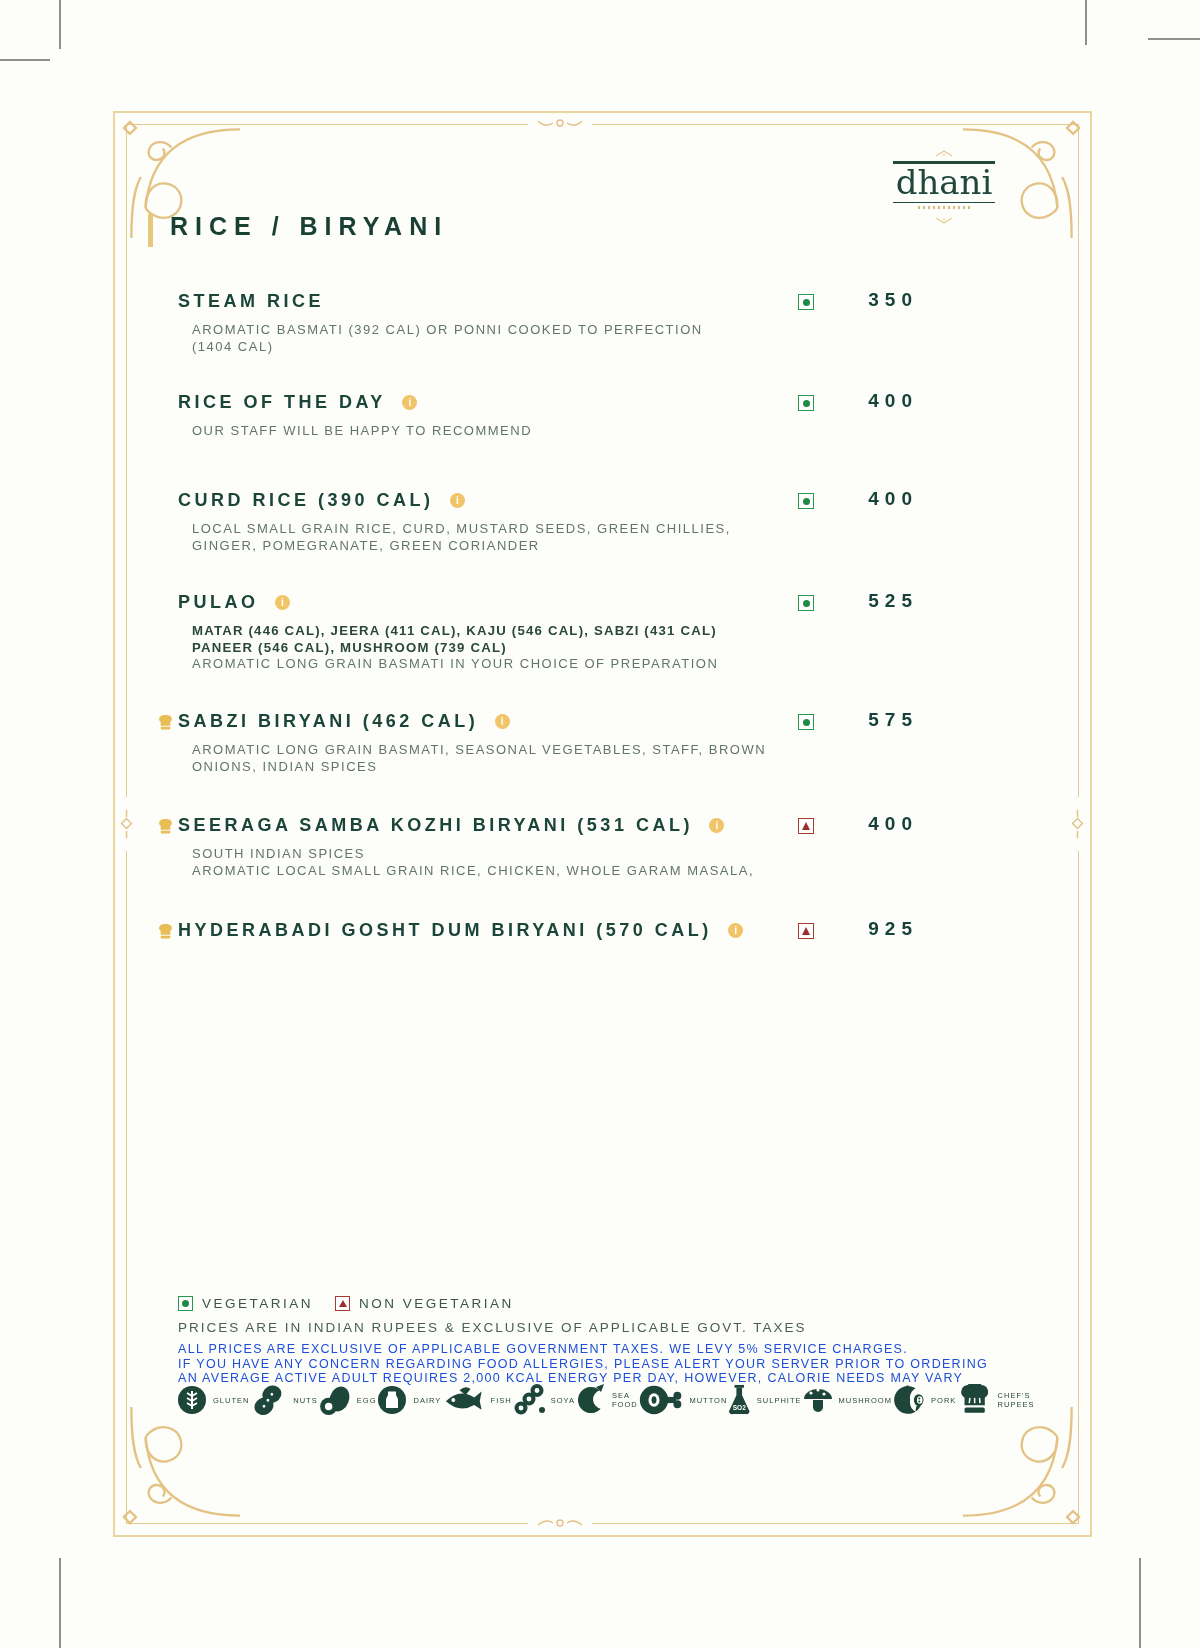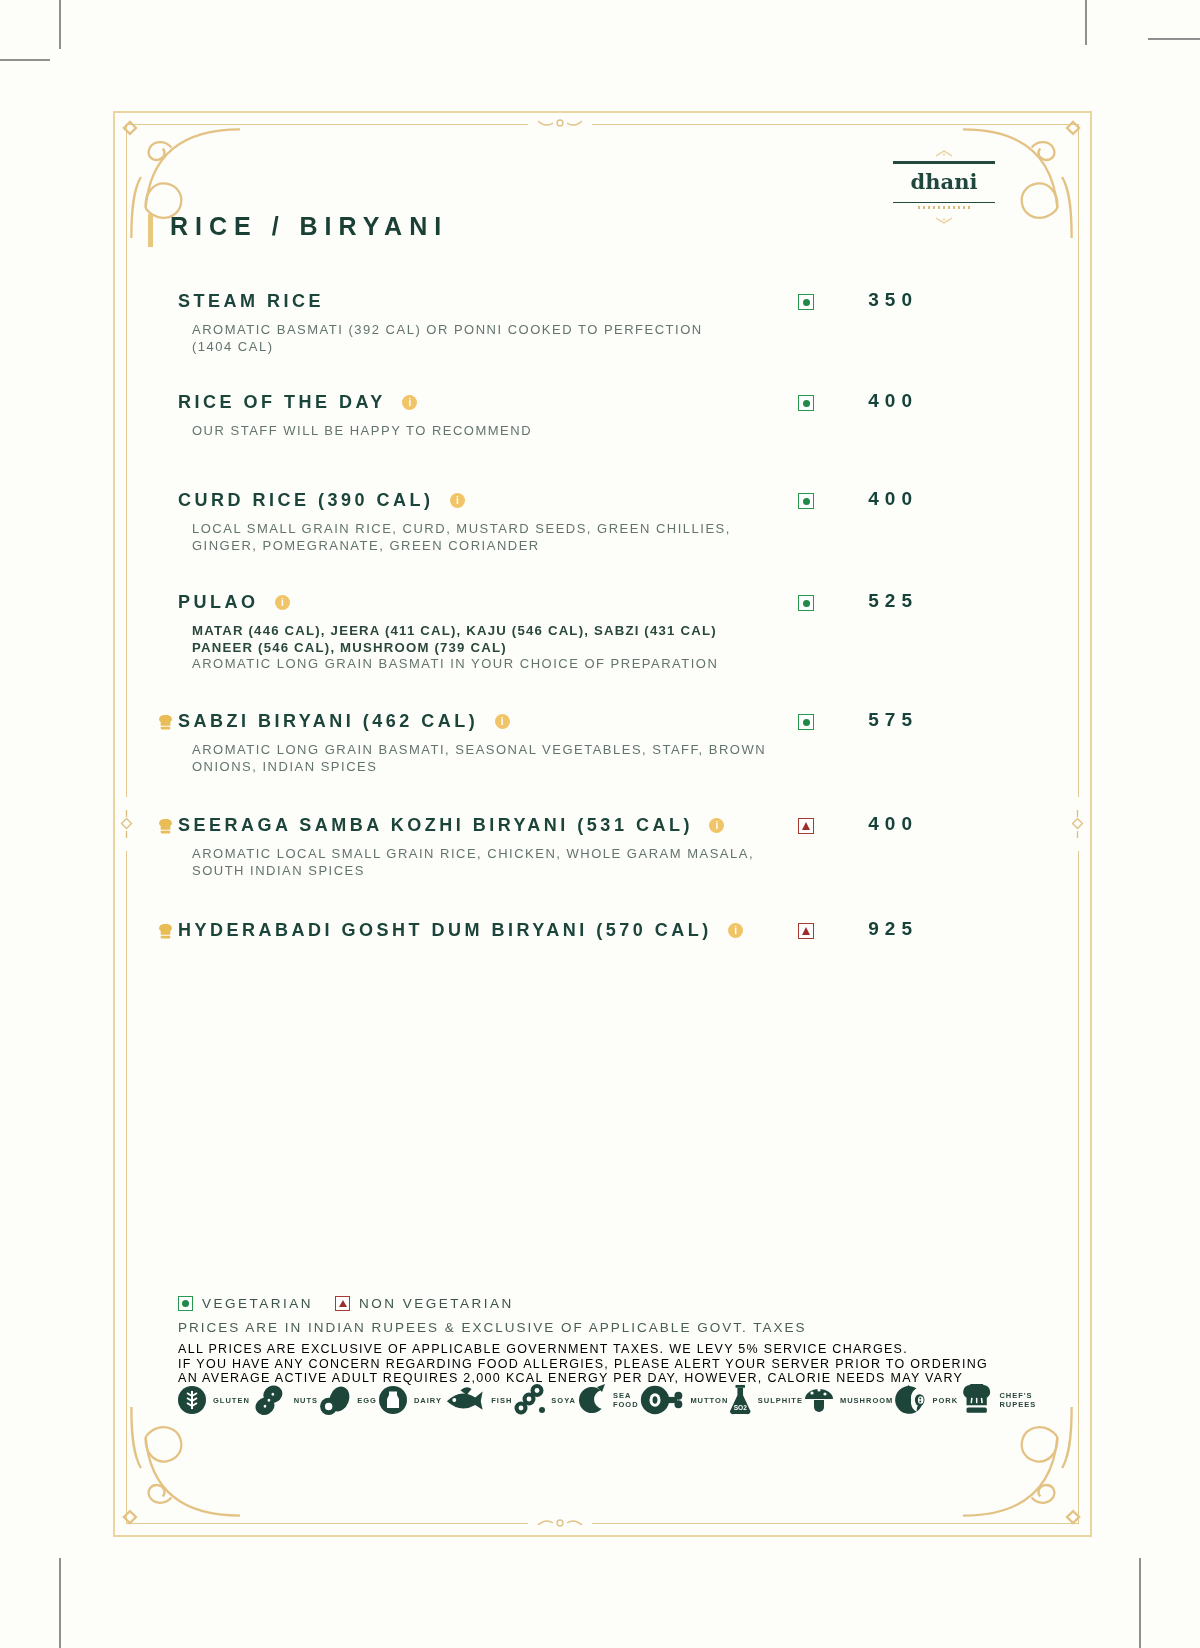--- a/index.html
+++ b/index.html
@@ -12,21 +12,21 @@
     border:2px solid #ecd49e;}
   .border-inner{position:absolute;left:126px;top:124px;width:951px;height:1398px;
     border:1px solid #e3ca92;}
   .patch{position:absolute;background:#fdfdfa;}
   .orn{position:absolute;}
   .corner{position:absolute;width:124px;height:124px;}
   .corner svg{width:100%;height:100%;}
   
   .logo{position:absolute;left:893px;top:143px;width:102px;text-align:center;}
   .logo-orn{width:20px;height:8px;margin:0 auto;}
-  .logo-text{font-family:"DejaVu Serif",serif;font-weight:bold;font-size:21px;color:#20473d;
+  .logo-text{font-family:"DejaVu Serif",serif;font-weight:normal;font-size:34px;color:#20473d;
     border-top:3px solid #24493f;border-bottom:1px solid #24493f;padding:0 0 2px 0;line-height:36px;}
   .logo-tagline{width:52px;height:3px;margin:3px auto 2px auto;
     background:repeating-linear-gradient(90deg,#d9ba80 0 2px,transparent 2px 5px);}
   
   .title-bar{position:absolute;left:148px;top:214px;width:5px;height:33px;background:#e8c87f;}
   .page-title{position:absolute;left:170px;top:212px;font-size:25px;font-weight:700;
     letter-spacing:7px;color:#1a4036;}
   
   .item{position:absolute;left:178px;width:734px;}
   .name-row{position:relative;line-height:26px;margin-bottom:7px;white-space:nowrap;}
@@ -50,27 +50,27 @@
   .price{position:absolute;right:0;top:1px;font-size:19px;font-weight:700;letter-spacing:6px;
     color:#16423a;margin-right:-6px;}
   
   .legend{position:absolute;left:178px;top:1296px;display:flex;align-items:flex-start;}
   .lg-badge{width:13px;height:13px;border:1.6px solid;background:#fff;display:flex;
     align-items:center;justify-content:center;margin-right:9px;}
   .lg-label{font-size:13.5px;letter-spacing:2.5px;color:#3c544d;font-weight:500;margin-right:22px;}
   .tax-note{position:absolute;left:178px;top:1320px;font-size:13.5px;letter-spacing:2px;
     color:#4a5e57;font-weight:500;}
   .fine{position:absolute;left:178px;top:1342px;}
-  .fine div{font-size:12.5px;letter-spacing:1.3px;color:#000000;line-height:14.6px;white-space:nowrap;}
+  .fine div{font-size:12.5px;letter-spacing:1.3px;color:#1d4ed8;line-height:14.6px;white-space:nowrap;}
   .alg-row{position:absolute;left:176px;top:1384px;width:816px;display:flex;
     justify-content:space-between;align-items:center;}
   .alg{display:flex;align-items:center;}
   .alg-ic{display:block;height:32px;}
   .alg-ic svg{height:32px;width:auto;display:block;fill:#1d4539;}
-  .alg-lb{font-size:7.5px;letter-spacing:1px;color:#27453c;margin-left:5px;font-weight:700;}
+  .alg-lb{font-size:7.5px;letter-spacing:1px;color:#27453c;margin-left:5px;font-weight:400;}
 </style>
 </head>
 <body>
 
 <div id="page">
 
   <div class="crop" style="left:59px;top:0;width:2px;height:49px;"></div>
   <div class="crop" style="left:0;top:59px;width:50px;height:2px;"></div>
   <div class="crop" style="left:1085px;top:0;width:2px;height:45px;"></div>
   <div class="crop" style="left:1148px;top:38px;width:52px;height:2px;"></div>
@@ -256,22 +256,22 @@
         <svg viewBox="0 0 32 30" fill="#e9bd55">
               <path d="M7 13 a6.5 6.5 0 0 1 3 -12 a7.5 7.5 0 0 1 12 0 a6.5 6.5 0 0 1 3 12 v7 h-18 z"></path>
               <rect x="7" y="22" width="18" height="5" rx="1.5"></rect>
             </svg>
       </span>
       <span class="iname">SEERAGA SAMBA KOZHI BIRYANI (531 CAL)</span>
       <span class="info"><span class="ig">i</span></span>
     </div>
     <div class="bold-block"></div>
     <div class="desc-block">
+          <div class="desc-line">SOUTH INDIAN SPICES</div>
           <div class="desc-line">AROMATIC LOCAL SMALL GRAIN RICE, CHICKEN, WHOLE GARAM MASALA,</div>
-          <div class="desc-line">SOUTH INDIAN SPICES</div>
         </div>
     <div class="badge non_veg" style="top: 6px;">
           <span class="ntri"></span>
         </div>
     <div class="price">400</div>
   </div>
 
   <div class="item" style="top: 917px;">
     <div class="name-row">
       <span class="hat">

